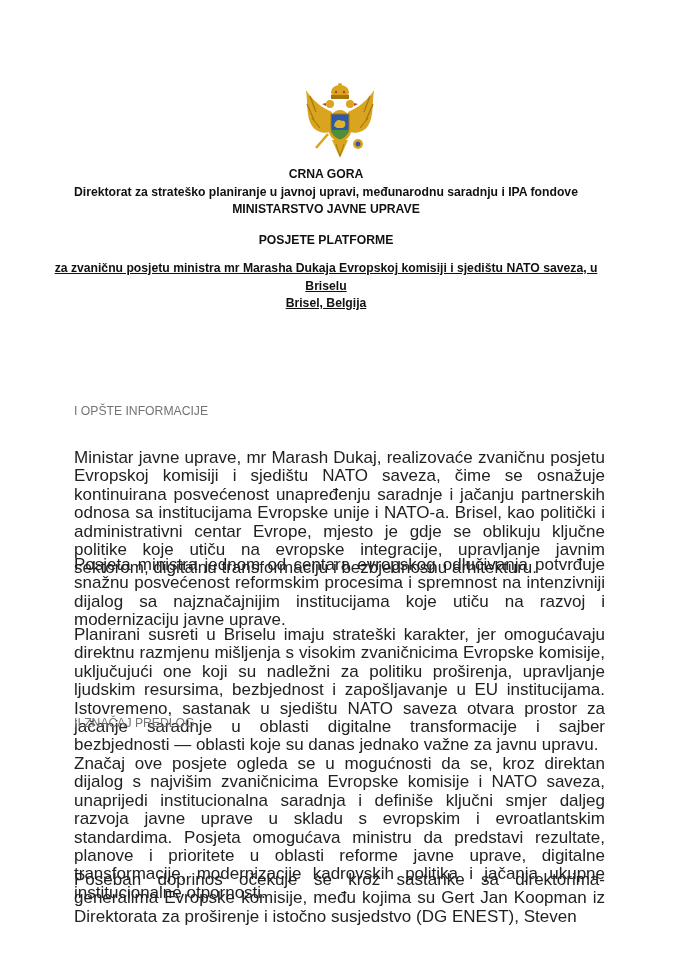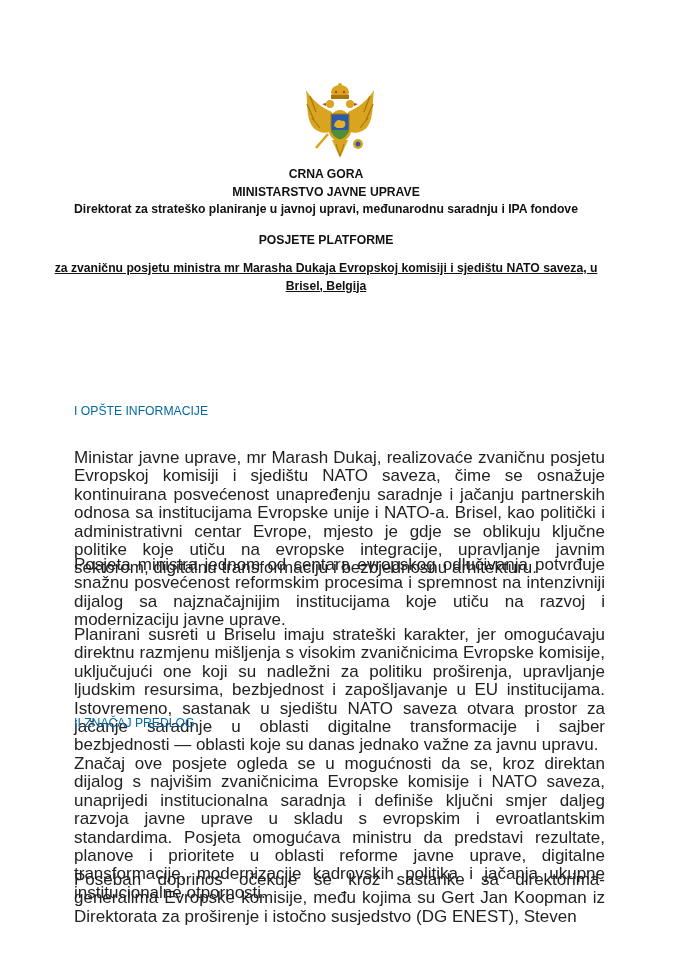--- a/index.html
+++ b/index.html
@@ -40,21 +40,21 @@
       color: #111;
     }
     .header .line { display: block; white-space: nowrap; }
     .hdr-org { top: 166px; }
     .hdr-title { top: 232px; }
     .hdr-sub { top: 260px; text-decoration: underline; }
     .section-heading {
       position: absolute;
       left: 74px;
       font-size: 12.2px;
-      color: #0369a1;
+      color: #737373;
       white-space: nowrap;
     }
     .para {
       position: absolute;
       left: 74px;
       width: 531px;
       font-size: 17px;
       line-height: 18.4px;
       text-align: justify;
       color: #222;
@@ -96,30 +96,31 @@
       <circle cx="56" cy="62" r="5" fill="#d9a520"></circle>
       <circle cx="56" cy="62" r="2.5" fill="#2b5aa8"></circle>
 
       <path d="M30 58 L38 76 L46 58 Z" fill="#d9a520"></path>
       <path d="M34 62 L38 74 M42 62 L38 74" stroke="#a8770c" stroke-width="1"></path>
     </svg>
   </div>
 
   <div class="header hdr-org">
     <span class="line">CRNA GORA</span>
+    <span class="line">Direktorat za strateško planiranje u javnoj upravi, međunarodnu saradnju i IPA fondove</span>
     <span class="line">MINISTARSTVO JAVNE UPRAVE</span>
-    <span class="line">Direktorat za strateško planiranje u javnoj upravi, međunarodnu saradnju i IPA fondove</span>
   </div>
 
   <div class="header hdr-title">
     <span class="line">POSJETE PLATFORME</span>
   </div>
 
   <div class="header hdr-sub">
     <span class="line">za zvaničnu posjetu ministra mr Marasha Dukaja Evropskoj komisiji i sjedištu NATO saveza, u</span>
+    <span class="line">Briselu</span>
     <span class="line">Brisel, Belgija</span>
   </div>
 
   <div class="section-heading" style="top:404px;">I OPŠTE INFORMACIJE</div>
 
   <p class="para" style="top:449px;">Ministar javne uprave, mr Marash Dukaj, realizovaće zvaničnu posjetu Evropskoj komisiji i sjedištu NATO saveza, čime se osnažuje kontinuirana posvećenost unapređenju saradnje i jačanju partnerskih odnosa sa institucijama Evropske unije i NATO-a. Brisel, kao politički i administrativni centar Evrope, mjesto je gdje se oblikuju ključne politike koje utiču na evropske integracije, upravljanje javnim sektorom, digitalnu transformaciju i bezbjednosnu arhitekturu.</p>
   <p class="para" style="top:556px;">Posjeta ministra jednom od centara evropskog odlučivanja potvrđuje snažnu posvećenost reformskim procesima i spremnost na intenzivniji dijalog sa najznačajnijim institucijama koje utiču na razvoj i modernizaciju javne uprave.</p>
   <p class="para" style="top:626px;">Planirani susreti u Briselu imaju strateški karakter, jer omogućavaju direktnu razmjenu mišljenja s visokim zvaničnicima Evropske komisije, uključujući one koji su nadležni za politiku proširenja, upravljanje ljudskim resursima, bezbjednost i zapošljavanje u EU institucijama. Istovremeno, sastanak u sjedištu NATO saveza otvara prostor za jačanje saradnje u oblasti digitalne transformacije i sajber bezbjednosti — oblasti koje su danas jednako važne za javnu upravu.</p>
 
   <div class="section-heading" style="top:716px;">II ZNAČAJ PREDLOG</div>

